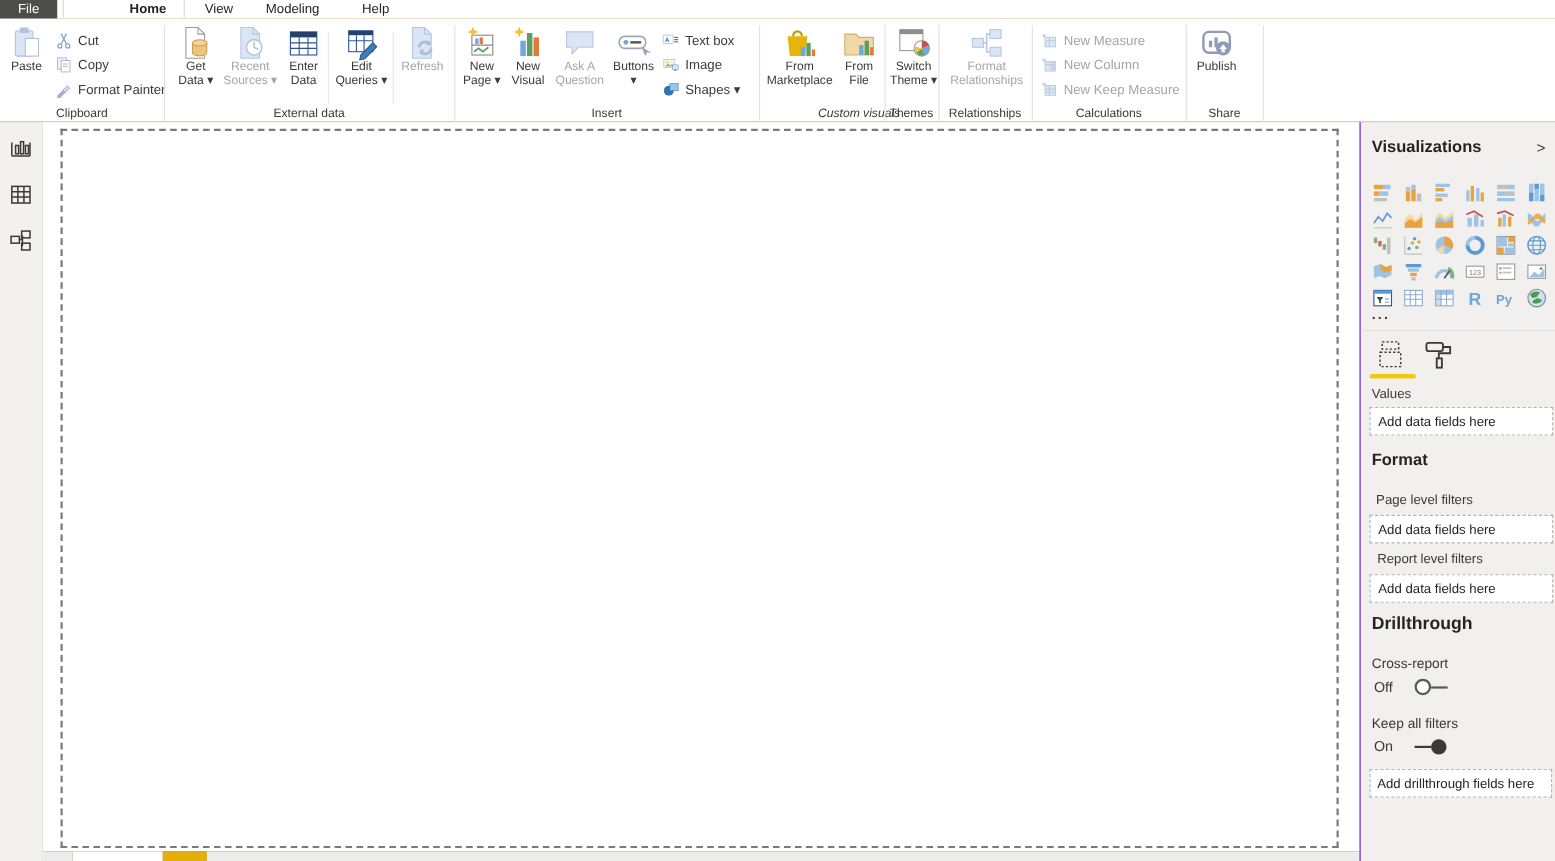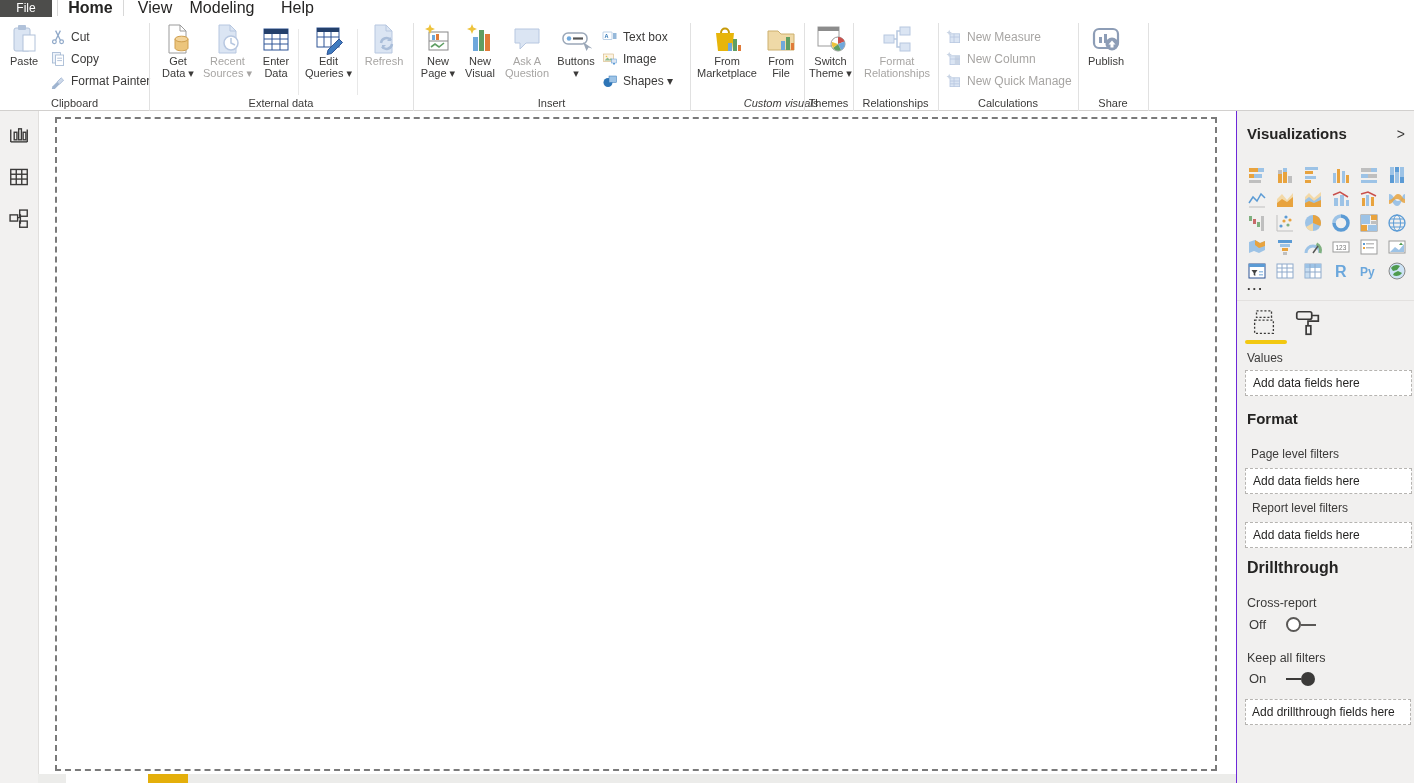--- a/index.html
+++ b/index.html
@@ -2,21 +2,21 @@
 <html><head>
 <meta charset="utf-8">
 <style>
   html,body{margin:0;padding:0;background:#fff;}
   #app{position:relative;width:1414px;height:783px;background:#a16207;overflow:hidden;
        font-family:"Liberation Sans",sans-serif;color:#3b3a39;-webkit-font-smoothing:antialiased;}
   
   .tabbar{position:absolute;left:0;top:0;width:100%;height:17px;background:#fff;}
   .file-tab{position:absolute;left:0;top:0;width:52px;height:17px;background:#4d4d4b;color:#fff;
             font-size:12px;text-align:center;line-height:17px;cursor:pointer;}
-  .rtab{position:absolute;top:0;height:16px;font-size:16px;line-height:16px;text-align:center;color:#252423;cursor:pointer;}
+  .rtab{position:absolute;top:0;height:16px;font-size:12px;line-height:16px;text-align:center;color:#252423;cursor:pointer;padding-left:44px;}
   .rtab.active{font-weight:600;background:#fff;border-left:1px solid #d8d8d8;border-right:1px solid #d8d8d8;}
   
   .ribbon{position:absolute;left:0;top:17px;width:100%;height:93px;background:#fff;border-bottom:1px solid #d2d0ce;}
   .bigbtn{position:absolute;top:4px;height:84px;display:flex;flex-direction:column;align-items:center;
           font-size:11px;color:#3b3a39;cursor:pointer;}
   .bicon{width:32px;height:32px;margin-top:2px;flex:0 0 auto;}
   .bicon svg{width:32px;height:32px;display:block;}
   .bl{line-height:12px;text-align:center;white-space:nowrap;}
   .sbtn{position:absolute;height:20px;display:flex;align-items:center;font-size:12px;color:#3b3a39;cursor:pointer;white-space:nowrap;}
   .sicon{width:16px;height:16px;margin-right:5px;flex:0 0 auto;}
@@ -352,21 +352,21 @@
     <div class="sbtn dis" style="left:946px;top:54px;">
       <span class="sicon">
           <svg viewBox="0 0 20 20" xmlns="http://www.w3.org/2000/svg">
             <rect x="5" y="6" width="12" height="11" fill="#dbe5f3" stroke="#b7c7e0"></rect>
             <line x1="5" y1="10" x2="17" y2="10" stroke="#b7c7e0"></line>
             <line x1="10" y1="6" x2="10" y2="17" stroke="#b7c7e0"></line>
             <line x1="5" y1="13.5" x2="17" y2="13.5" stroke="#b7c7e0"></line>
             <path d="M4 1l1 2.4L7.4 4.5 5 5.5 4 8 3 5.5.6 4.5 3 3.4z" fill="#c9d4e4"></path>
           </svg>
         </span>
-      <span>New Quick Manage</span>
+      <span>New Keep Measure</span>
     </div>
     <div class="glabel" style="left:938px;width:140px;">Calculations</div>
     <div class="gsep" style="left:1078px;"></div>
 
     <div class="bigbtn" style="left:1083px;width:46px;">
       <span class="bicon">
           <svg viewBox="0 0 32 32" xmlns="http://www.w3.org/2000/svg">
             <rect x="4" y="6" width="24" height="19" rx="5" fill="none" stroke="#8d9db6" stroke-width="2.2"></rect>
             <rect x="9" y="14" width="3" height="6" fill="#8d9db6"></rect>
             <rect x="14" y="11" width="3" height="9" fill="#8d9db6"></rect>

